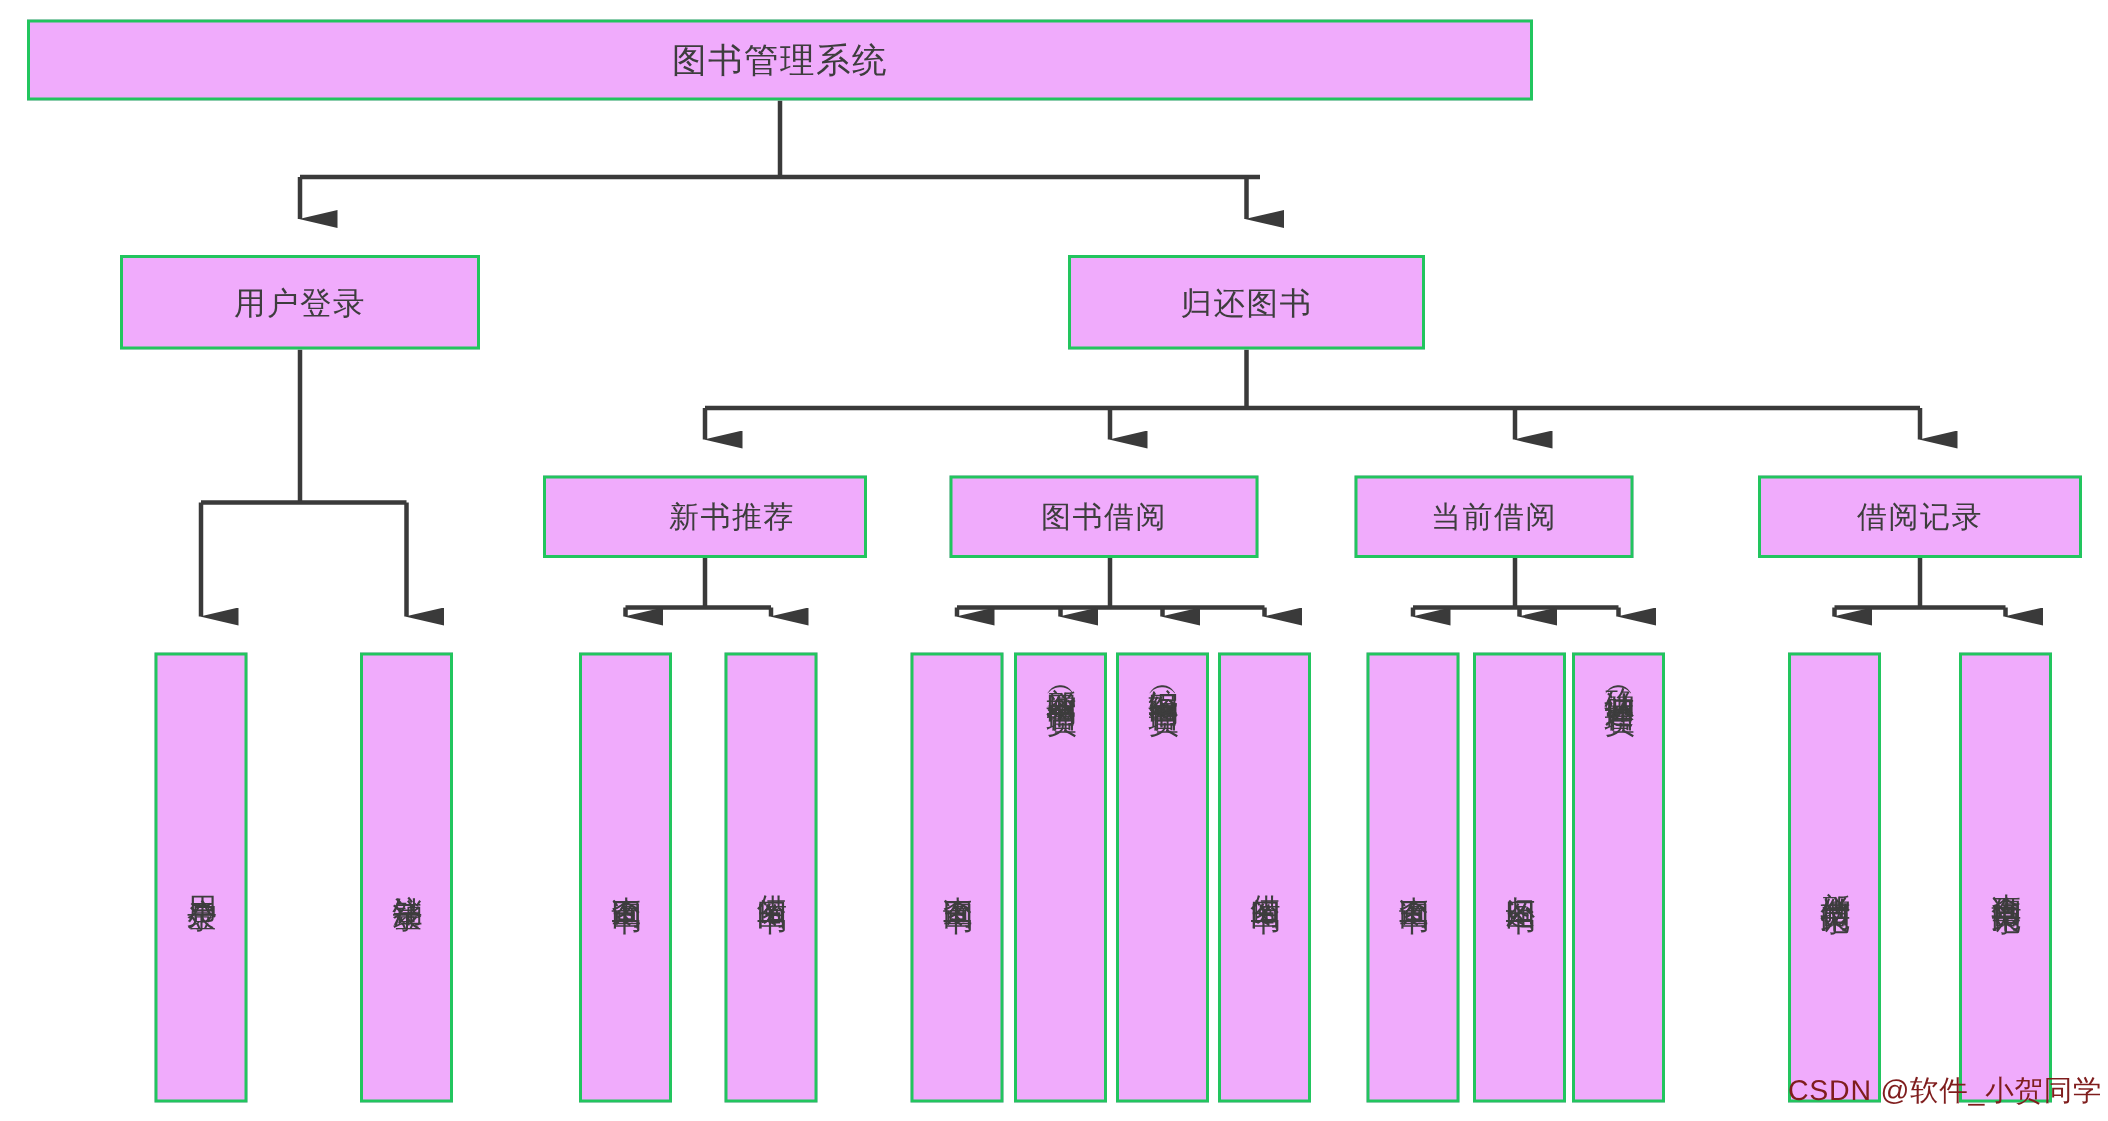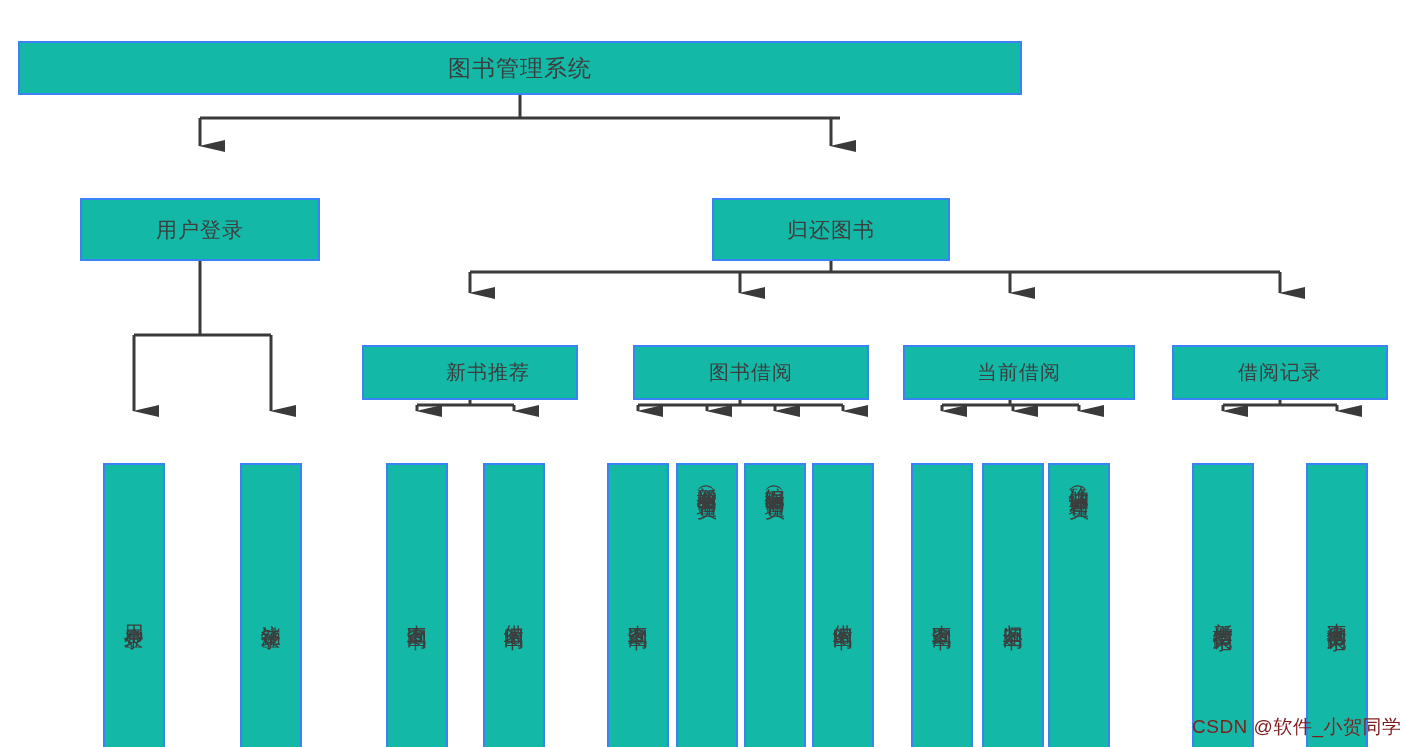--- a/index.html
+++ b/index.html
@@ -18,28 +18,27 @@
   #edges {
     position: absolute;
     left: 0;
     top: 0;
     width: 1405px;
     height: 747px;
   }
   .node {
     position: absolute;
     box-sizing: border-box;
-    border: 2px solid #3b82f6;
-    background: #14b8a6;
+    border: 2px solid #22c55e;
+    background: #f0abfc;
     display: flex;
     align-items: center;
     justify-content: center;
     color: #3d3d3d;
     z-index: 2;
-    margin-top: 28px;
   }
   .node.root {
     font-size: 23px;
     letter-spacing: 1px;
   }
   .node.mid {
     font-size: 21px;
     letter-spacing: 1px;
   }
   .node.sub {
@@ -145,24 +144,24 @@
   <div class="node mid" style="left:80px; top:170px; width:240px; height:63px;">
     <span>用户登录</span>
   </div>
   <div class="node mid" style="left:712px; top:170px; width:238px; height:63px;">
     <span>归还图书</span>
   </div>
 
   <div class="node sub" style="left:362px; top:317px; width:216px; height:55px;padding-left:36px;">
     <span>新书推荐</span>
   </div>
-  <div class="node sub" style="left:633px; top:317px; width:236px; height:55px;">
+  <div class="node sub" style="left:633px; top:317px; width:206px; height:55px;">
     <span>图书借阅</span>
   </div>
-  <div class="node sub" style="left:903px; top:317px; width:232px; height:55px;">
+  <div class="node sub" style="left:903px; top:317px; width:186px; height:55px;">
     <span>当前借阅</span>
   </div>
   <div class="node sub" style="left:1172px; top:317px; width:216px; height:55px;text-align:right;">
     <span>借阅记录</span>
   </div>
 
   <div class="node leaf" style="left:103px; top:435px; width:62px; height:300px;">
     <span>用户登录</span>
   </div>
   <div class="node leaf" style="left:240px; top:435px; width:62px; height:300px;">

